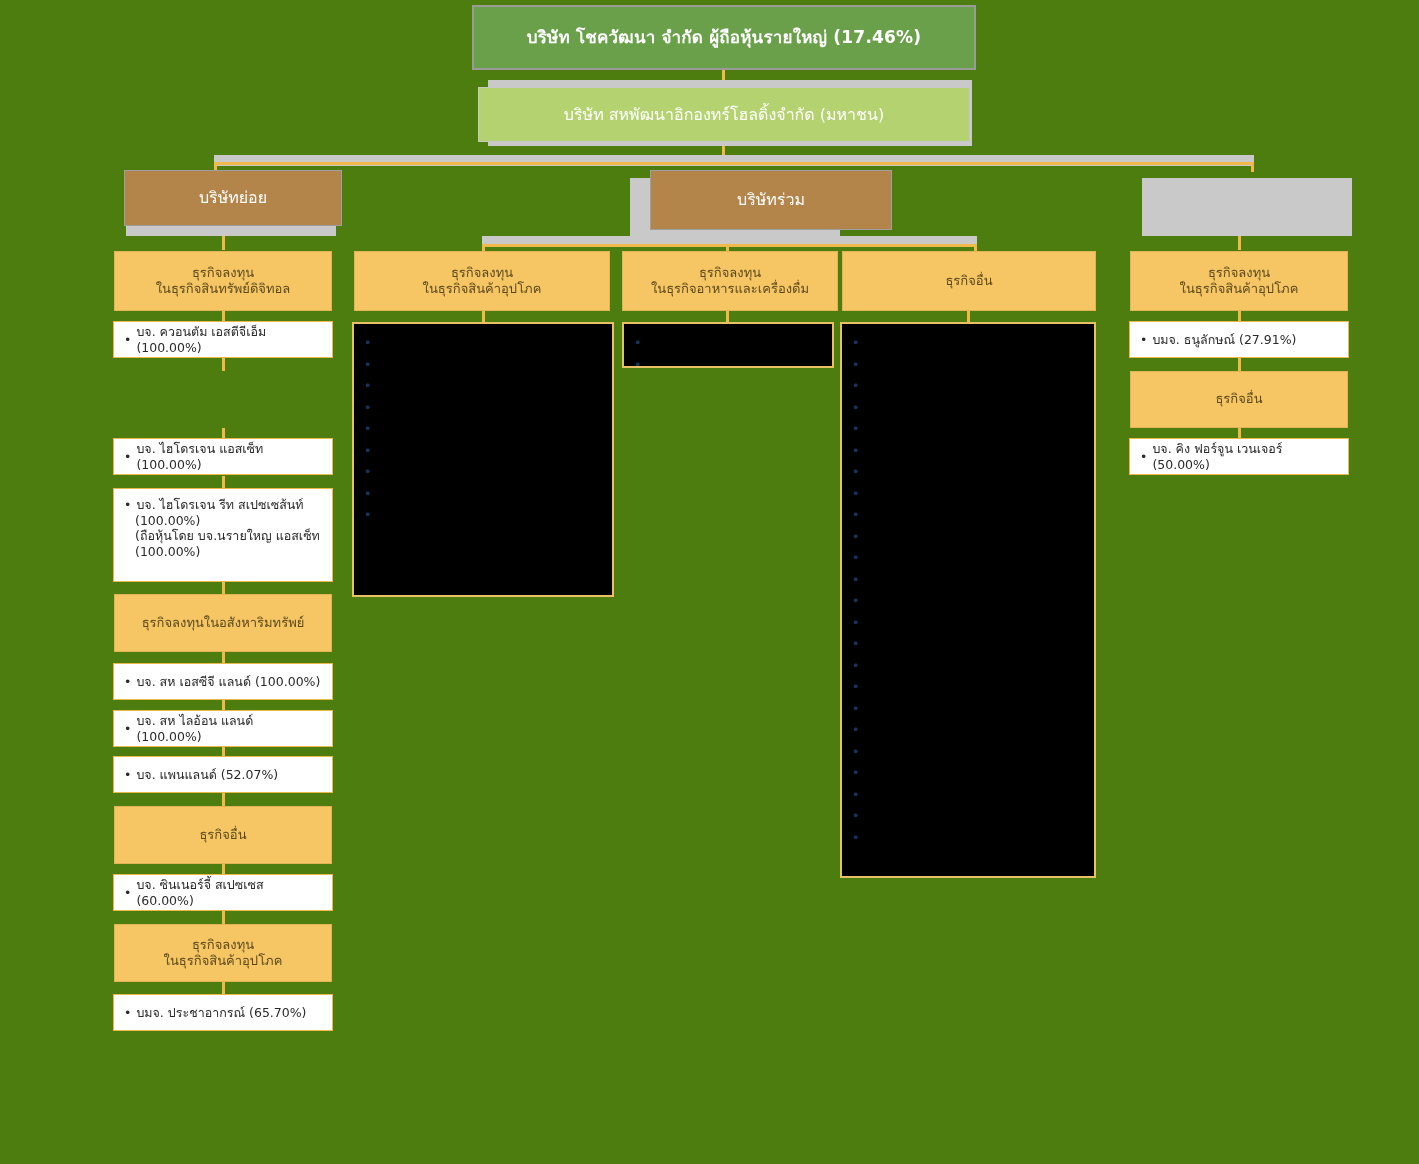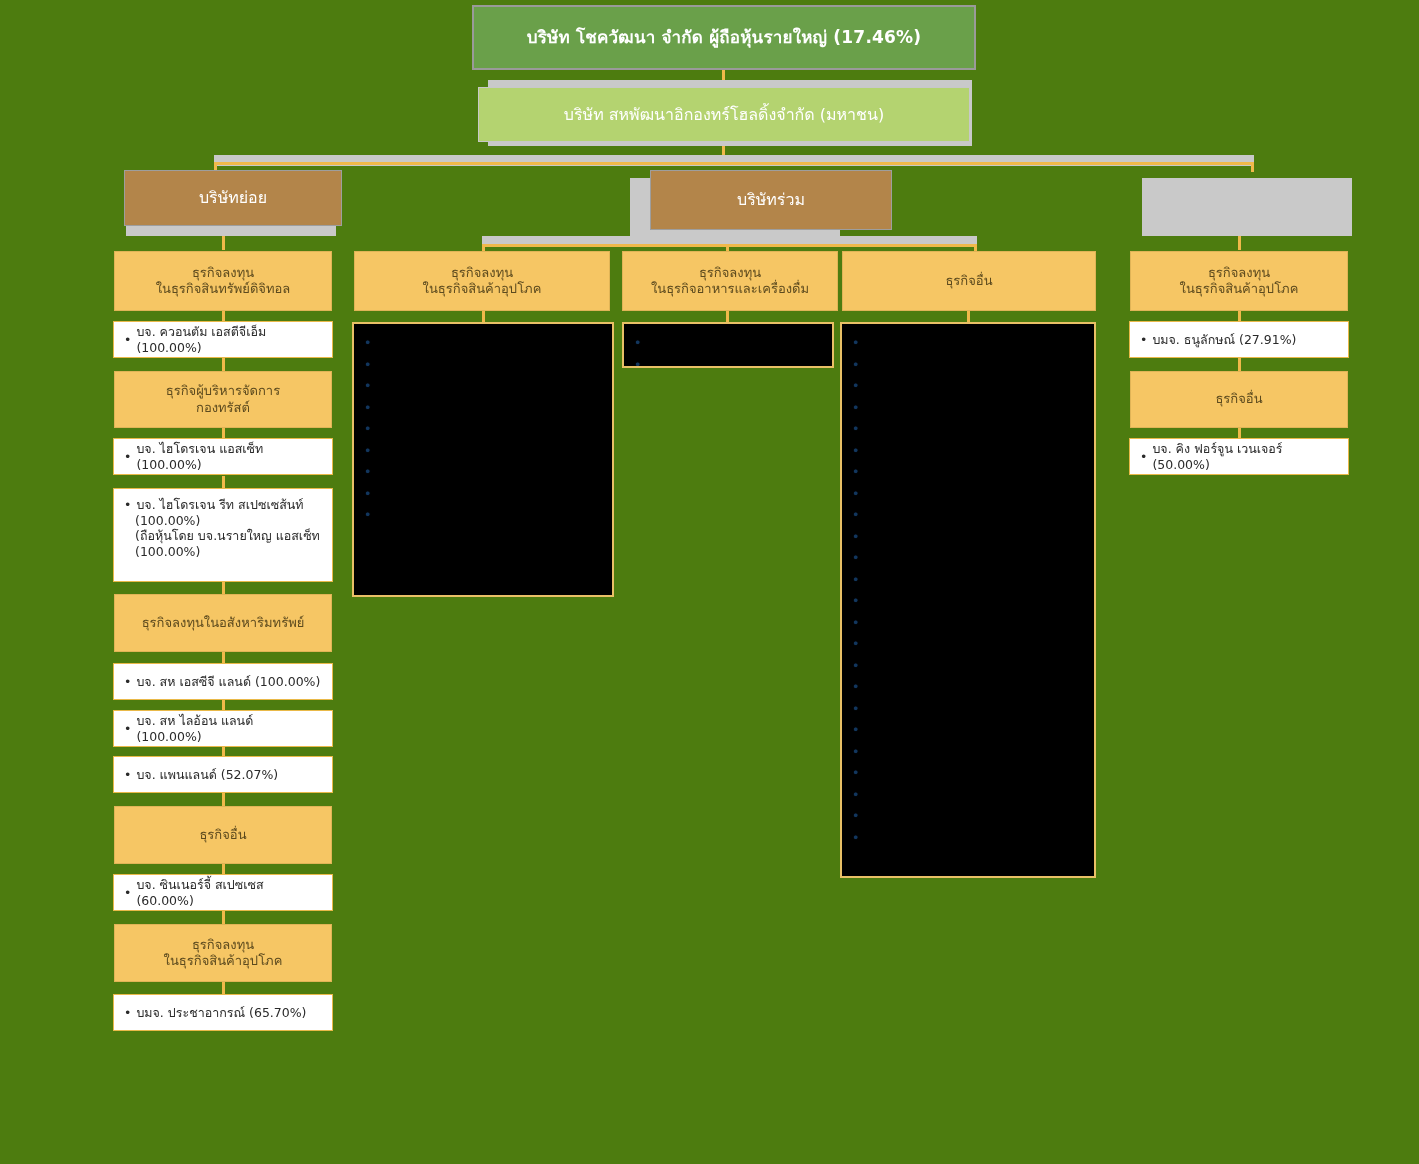--- a/index.html
+++ b/index.html
@@ -190,24 +190,20 @@
   <div class="node cat-box" style="left:114px; top:251px; width:218px; height:60px; flex-direction:column;">
     <span>ธุรกิจลงทุน</span>
     <span>ในธุรกิจสินทรัพย์ดิจิทอล</span>
   </div>
 
   <div class="node leaf-box" style="left:113px; top:321px; width:220px; height:37px;">
     <span class="bullet">•</span>
     <span>บจ. ควอนตัม เอสตีจีเอ็ม (100.00%)</span>
   </div>
 
-  <div class="node cat-box" style="left:114px; top:371px; width:218px; height:57px; flex-direction:column;">
-    <span>ธุรกิจผู้บริหารจัดการ</span>
-    <span>กองทรัสต์</span>
-  </div>
 
   <div class="node leaf-box" style="left:113px; top:438px; width:220px; height:37px;">
     <span class="bullet">•</span>
     <span>บจ. ไฮโดรเจน แอสเซ็ท (100.00%)</span>
   </div>
 
   <div class="node leaf-box" style="left:113px; top:488px; width:220px; height:94px; align-items:flex-start; flex-direction:column; padding-top:8px;">
     <div style="display:flex;">
       <span class="bullet">•</span>
       <span>บจ. ไฮโดรเจน รีท สเปซเซส้นท์</span>

